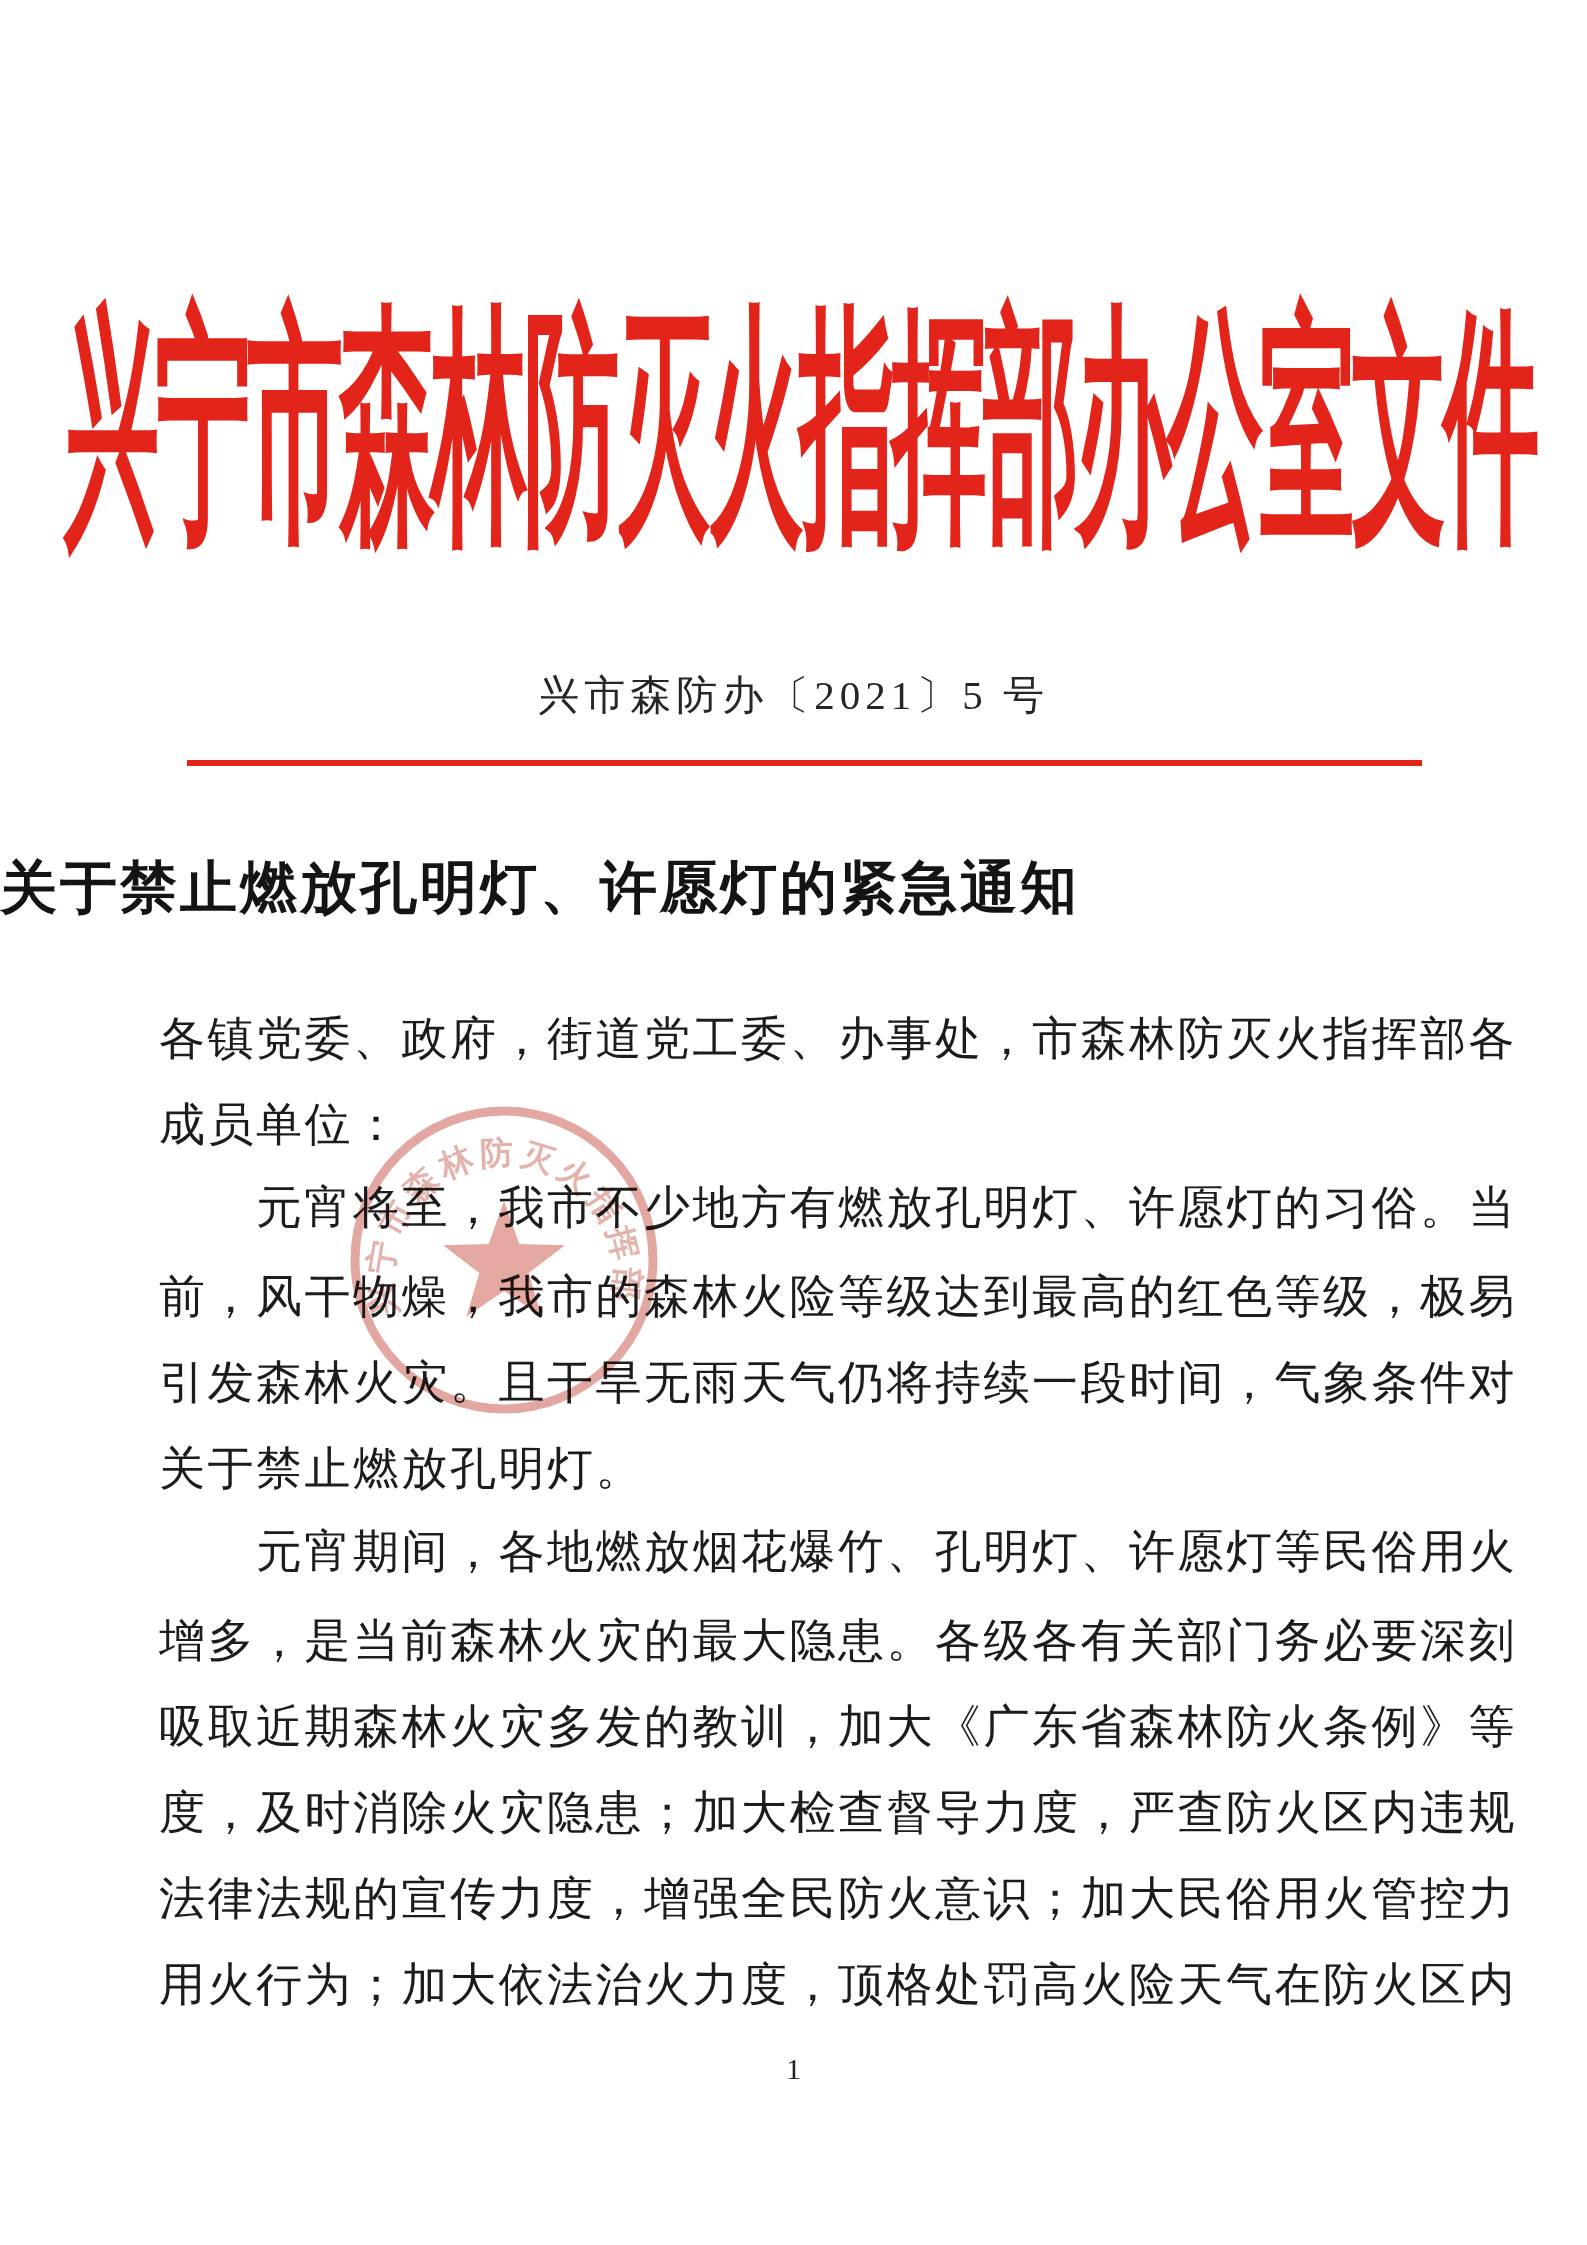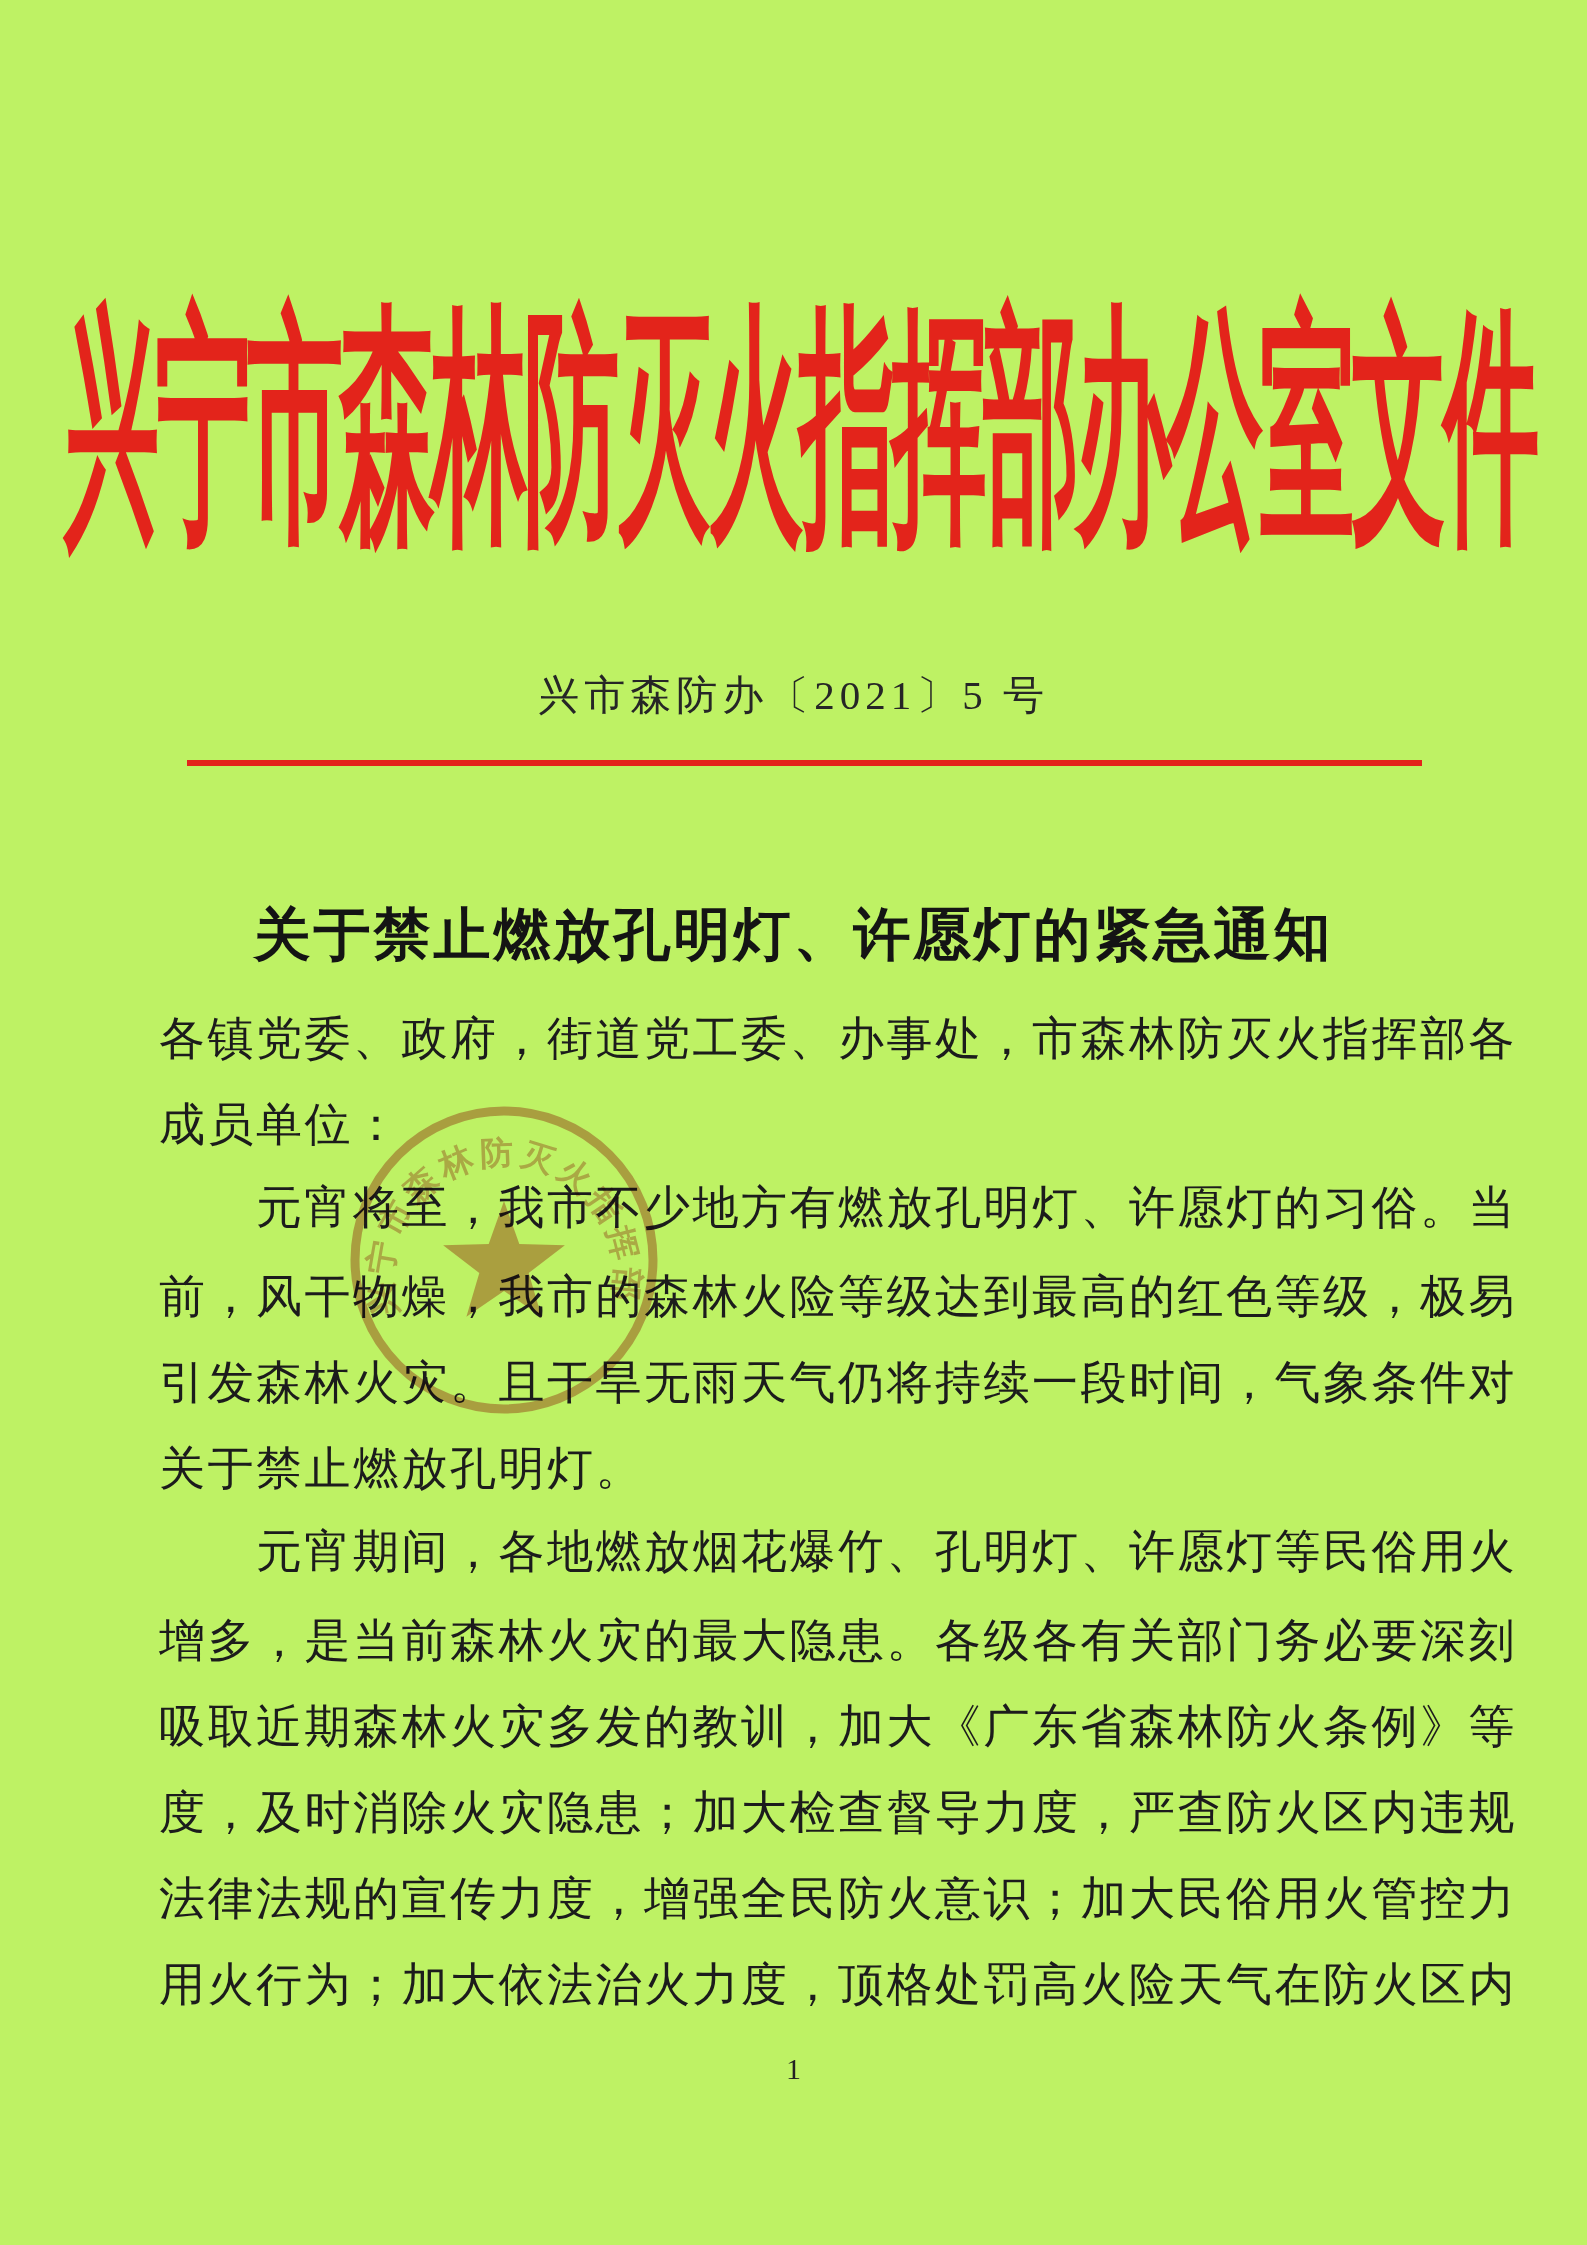--- a/index.html
+++ b/index.html
@@ -1,21 +1,21 @@
 <!DOCTYPE html>
 <html><head>
 <meta charset="utf-8">
 <style>
   html, body { margin: 0; padding: 0; background: #888; }
   .page {
     position: relative;
     width: 1587px;
     height: 2245px;
     margin: 0 auto;
-    background: #bef264;
+    background: #ffffff;
     overflow: hidden;
     font-family: "Liberation Serif", "DejaVu Serif", serif;
     color: #1e1e1e;
   }
 
   
   .red-header {
     position: absolute;
     top: 302px;
     left: 0;
@@ -52,27 +52,26 @@
     height: 6px;
     background: #e3241b;
   }
 
   
   .subject-title {
     position: absolute;
     top: 850px;
     left: 0;
     width: 100%;
-    text-align: center;
+    text-align: left;
     font-size: 57px;
     font-weight: 700;
     letter-spacing: 3px;
     font-family: "Liberation Sans", "DejaVu Sans", sans-serif;
     color: #141414;
-    margin-top: 47px;
   }
 
   
   .body-text {
     position: absolute;
     top: 996px;
     left: 139px;
     width: 1322px;
     font-size: 46px;
     line-height: 86px;

